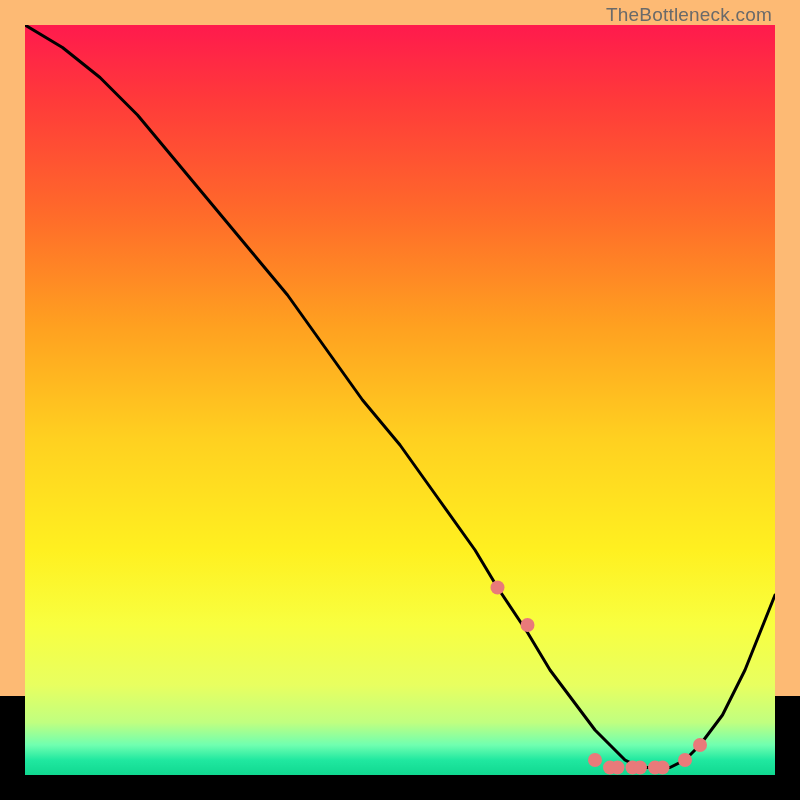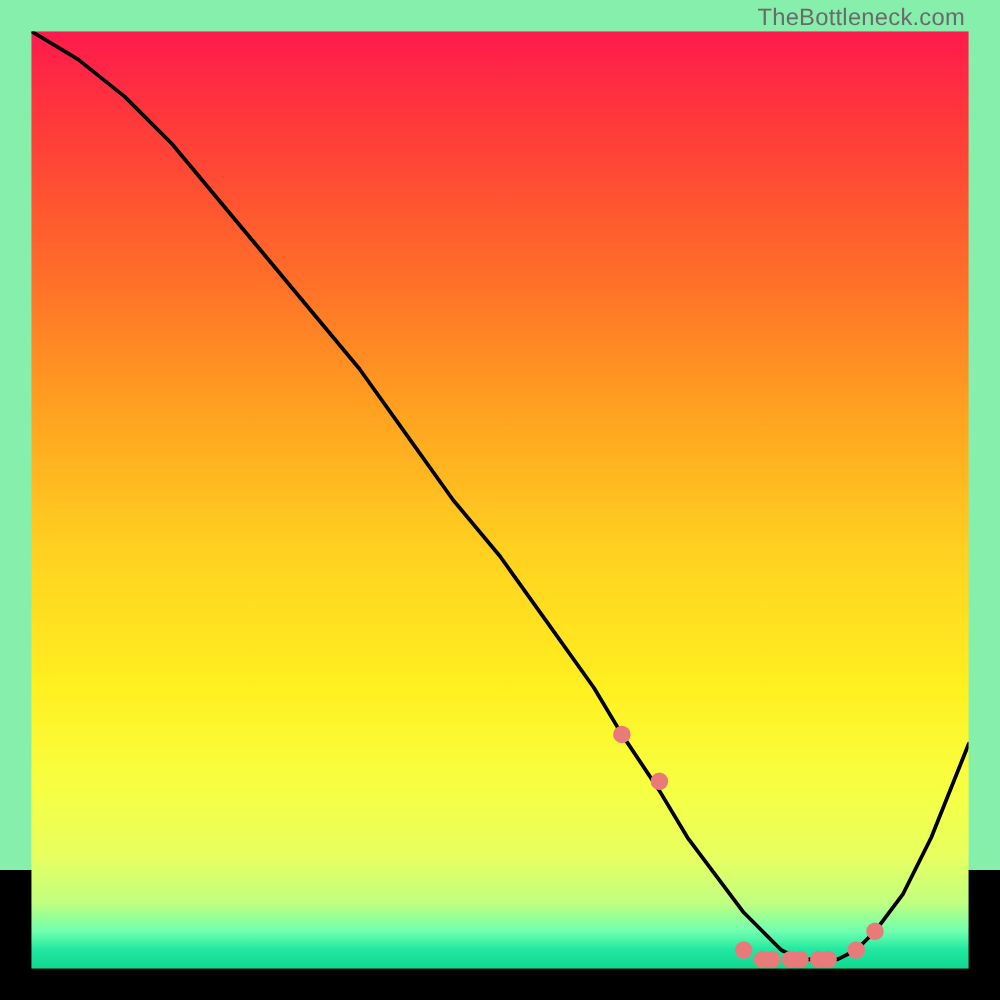--- a/index.html
+++ b/index.html
@@ -8,21 +8,21 @@
     width: 800px;
     height: 800px;
     background: #000;
     overflow: hidden;
     font-family: Arial, Helvetica, sans-serif;
   }
   .frame {
     position: relative;
     width: 800px;
     height: 696px;
-    background: #86efac;
+    background: #fdba74;
     text-align: right;
   }
   .plot-area {
     position: absolute;
     left: 25px;
     top: 25px;
     width: 750px;
     height: 750px;
     overflow: hidden;
   }

